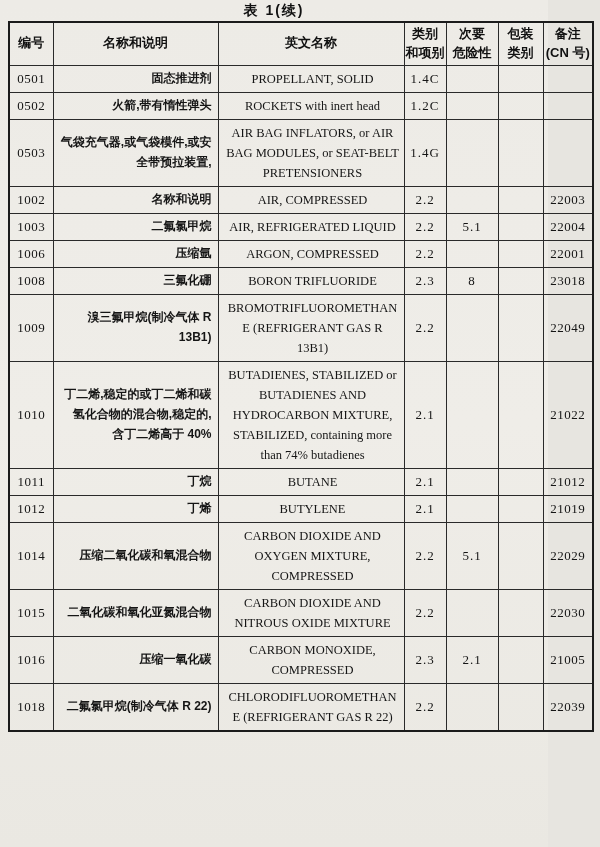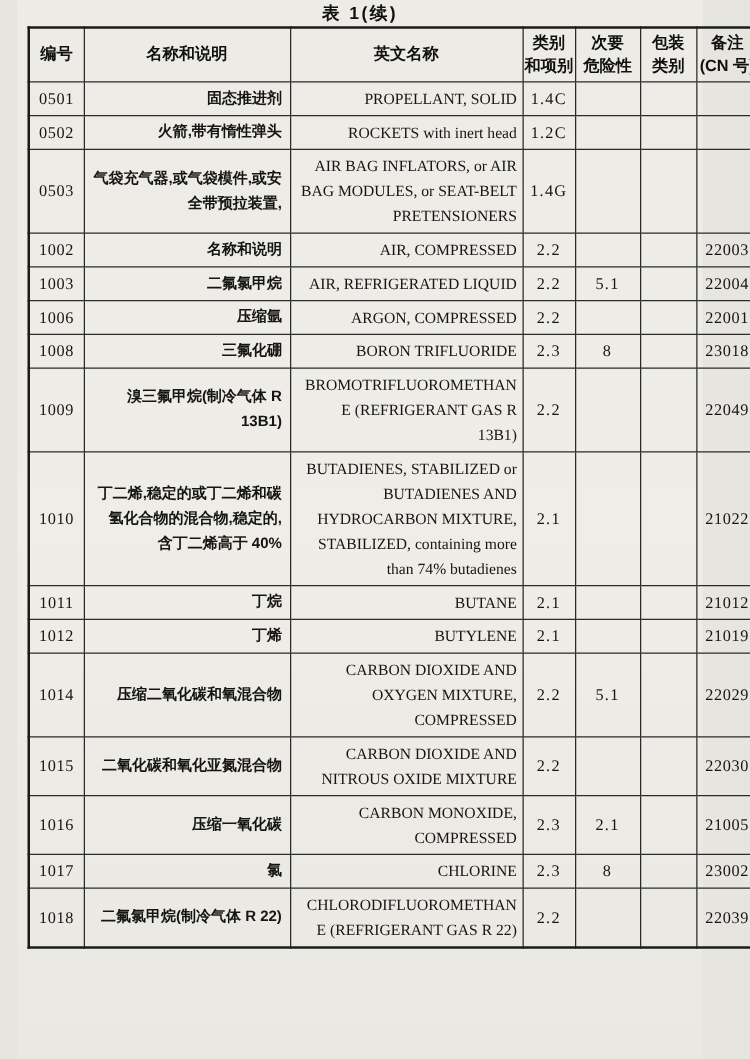--- a/index.html
+++ b/index.html
@@ -7,21 +7,20 @@
     width:600px; height:847px;
     background:#e7e5e0;
     overflow:hidden;
     font-family:"Liberation Sans", sans-serif;
   }
   .page {
     width:548px; height:847px;
     box-sizing:border-box;
     background:linear-gradient(180deg,#edebe6 0%,#efede8 50%,#eae8e2 100%);
     padding-top:2px;
-    margin-left:14px;
   }
   .title {
     text-align:center;
     font-family:"Liberation Sans", sans-serif;
     font-weight:bold;
     font-size:14px;
     letter-spacing:2px;
     color:#101010;
     margin:0 0 1px 0;
   }
@@ -63,21 +62,21 @@
     font-size:12px;
     line-height:1.65;
     text-align:right;
     padding-left:7px;
     padding-right:6px;
   }
   td.en {
     font-family:"Liberation Serif", serif;
     font-size:12.5px;
     line-height:1.6;
-    text-align:right;
+    text-align:center;
     padding-left:7px;
     padding-right:4px;
   }
 </style>
 </head>
 <body>
 
 <div class="page">
   <div class="title">表 1(续)</div>
   <table class="tbl">
@@ -240,29 +239,20 @@
         <tr>
           <td class="num">1016</td>
           <td class="zh">压缩一氧化碳</td>
           <td class="en">CARBON MONOXIDE, COMPRESSED</td>
           <td class="num cls">2.3</td>
           <td class="num cls">2.1</td>
           <td class="num cls"></td>
           <td class="num">21005</td>
         </tr>
         <tr>
-          <td class="num">1017</td>
-          <td class="zh">氯</td>
-          <td class="en">CHLORINE</td>
-          <td class="num cls">2.3</td>
-          <td class="num cls">8</td>
-          <td class="num cls"></td>
-          <td class="num">23002</td>
-        </tr>
-        <tr>
           <td class="num">1018</td>
           <td class="zh">二氟氯甲烷(制冷气体 R 22)</td>
           <td class="en">CHLORODIFLUOROMETHANE (REFRIGERANT GAS R 22)</td>
           <td class="num cls">2.2</td>
           <td class="num cls"></td>
           <td class="num cls"></td>
           <td class="num">22039</td>
         </tr>
       </tbody>
   </table>

